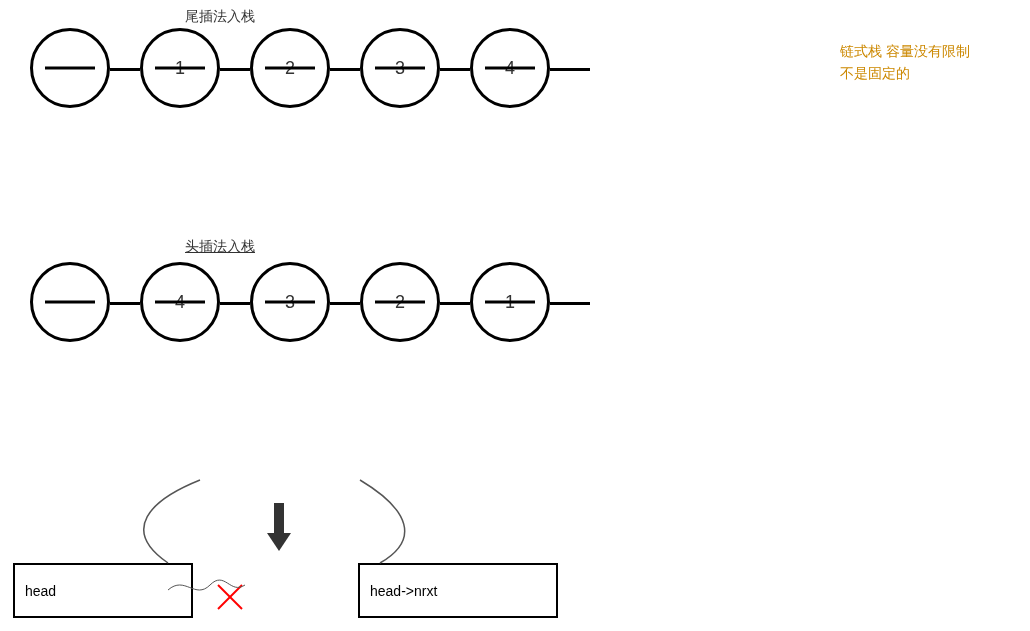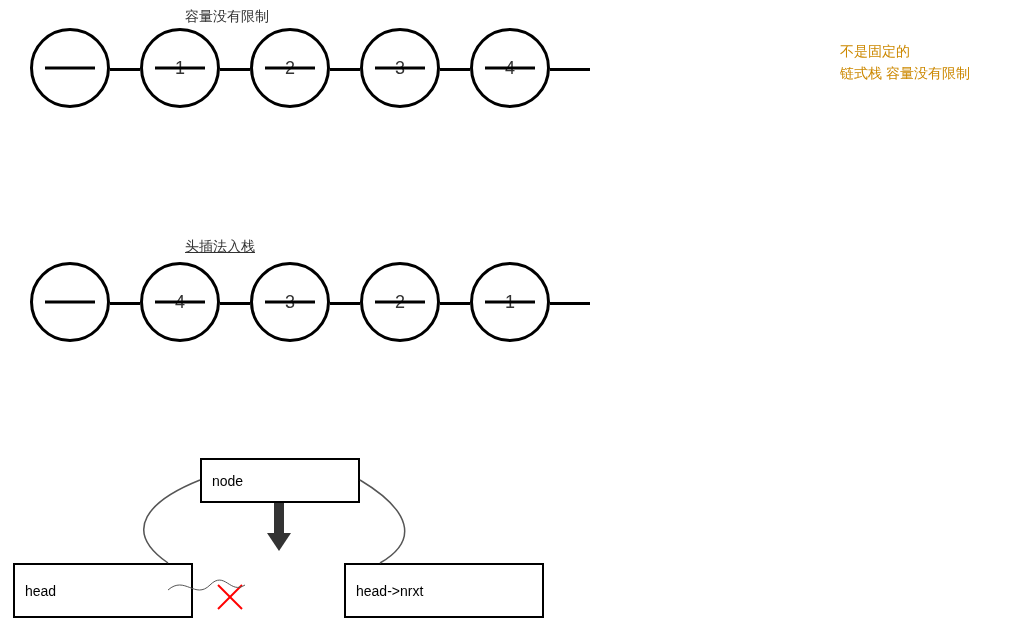--- a/index.html
+++ b/index.html
@@ -94,21 +94,21 @@
       width: 1030px;
       height: 631px;
       pointer-events: none;
     }
   </style>
 </head>
 <body>
 
 <div class="canvas">
 
-  <div class="title-label" style="left: 185px; top: 8px;">容量没有限制</div>
+  <div class="title-label" style="left: 185px; top: 8px;">尾插法入栈</div>
 
   <div class="node-circle" style="left: 30px; top: 28px;"></div>
 
   <div class="h-line" style="left: 110px; top: 68px; width: 30px;"></div>
 
   <div class="node-circle" style="left: 140px; top: 28px;">
     <span>1</span>
   </div>
 
   <div class="h-line" style="left: 220px; top: 68px; width: 30px;"></div>
@@ -125,22 +125,22 @@
 
   <div class="h-line" style="left: 440px; top: 68px; width: 30px;"></div>
 
   <div class="node-circle" style="left: 470px; top: 28px;">
     <span>4</span>
   </div>
 
   <div class="h-line" style="left: 550px; top: 68px; width: 40px;"></div>
 
   <div class="annotation" style="left: 840px; top: 40px;">
+    <div>链式栈 容量没有限制</div>
     <div>不是固定的</div>
-    <div>链式栈 容量没有限制</div>
   </div>
 
   <div class="title-label" style="left: 185px; top: 238px; text-decoration: underline;">头插法入栈</div>
 
   <div class="node-circle" style="left: 30px; top: 262px;"></div>
 
   <div class="h-line" style="left: 110px; top: 302px; width: 30px;"></div>
 
   <div class="node-circle" style="left: 140px; top: 262px;">
     <span>4</span>
@@ -159,34 +159,31 @@
   </div>
 
   <div class="h-line" style="left: 440px; top: 302px; width: 30px;"></div>
 
   <div class="node-circle" style="left: 470px; top: 262px;">
     <span>1</span>
   </div>
 
   <div class="h-line" style="left: 550px; top: 302px; width: 40px;"></div>
 
-  <div class="box" style="left: 200px; top: 458px; width: 160px; height: 45px;">
-    <span>node</span>
-  </div>
 
   <div class="arrow-down" style="left: 267px; top: 503px;">
     <div class="arrow-shaft" style="height: 30px;"></div>
     <div class="arrow-head-down"></div>
   </div>
 
   <div class="box" style="left: 13px; top: 563px; width: 180px; height: 55px;">
     <span>head</span>
   </div>
 
-  <div class="box" style="left: 344px; top: 563px; width: 200px; height: 55px;">
+  <div class="box" style="left: 358px; top: 563px; width: 200px; height: 55px;">
     <span>head-&gt;nrxt</span>
   </div>
 
   <svg class="svg-overlay">
 
     <line x1="45" y1="68" x2="95" y2="68" stroke="#000" stroke-width="3"></line>
 
     <line x1="155" y1="68" x2="205" y2="68" stroke="#000" stroke-width="3"></line>
 
     <line x1="265" y1="68" x2="315" y2="68" stroke="#000" stroke-width="3"></line>

